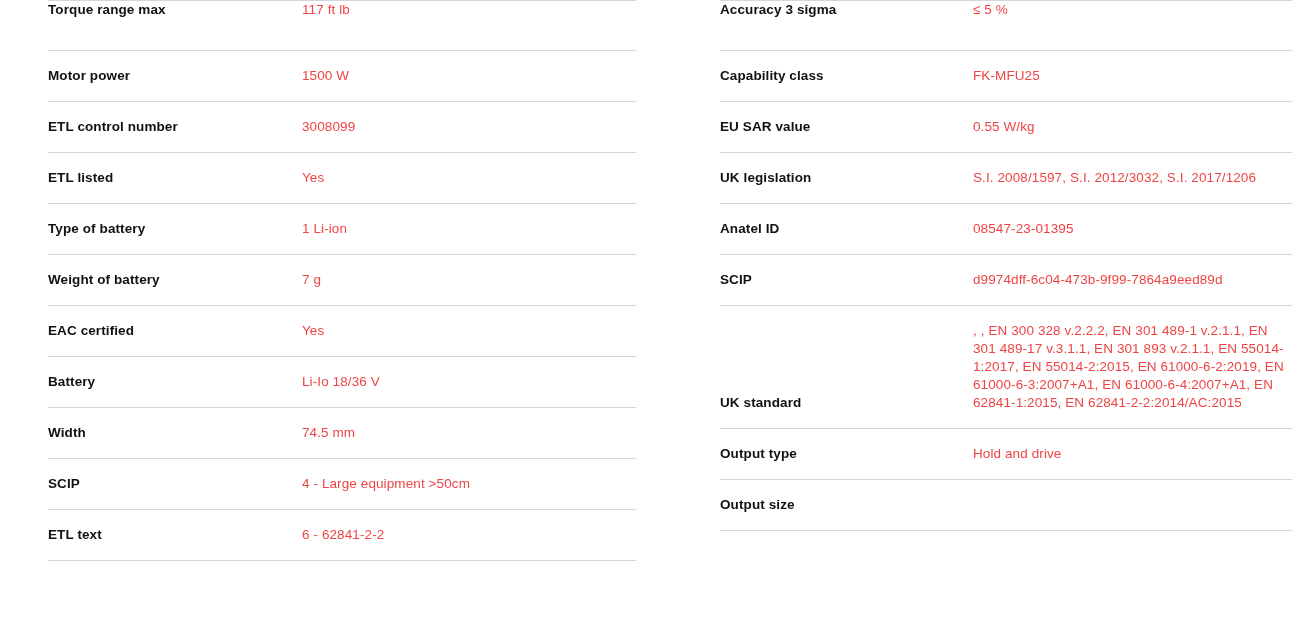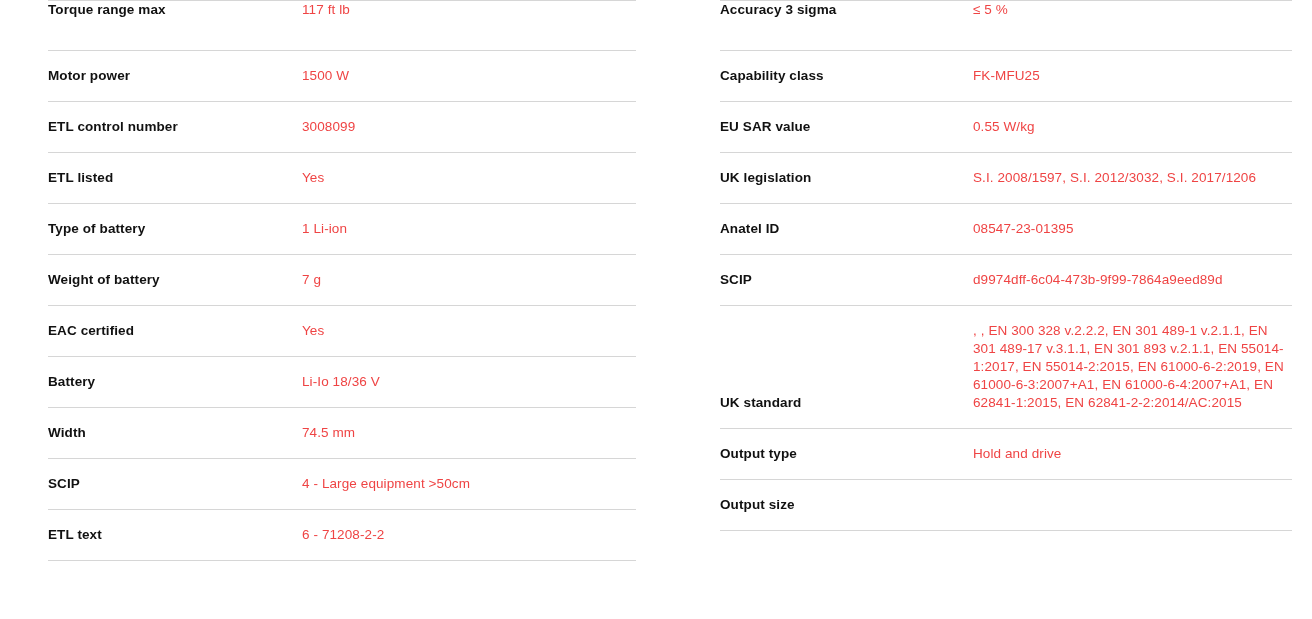--- a/index.html
+++ b/index.html
@@ -116,21 +116,21 @@
     <div class="spec-row">
       <div class="spec-label">Width</div>
       <div class="spec-value">74.5 mm</div>
     </div>
     <div class="spec-row">
       <div class="spec-label">SCIP</div>
       <div class="spec-value">4 - Large equipment &gt;50cm</div>
     </div>
     <div class="spec-row">
       <div class="spec-label">ETL text</div>
-      <div class="spec-value">6 - 71208-2-2</div>
+      <div class="spec-value">6 - 62841-2-2</div>
     </div>
   </div>
 
   <div class="spec-column right">
     <div class="spec-row first">
       <div class="spec-label">Accuracy 3 sigma</div>
       <div class="spec-value">≤ 5 %</div>
     </div>
     <div class="spec-row">
       <div class="spec-label">Capability class</div>

